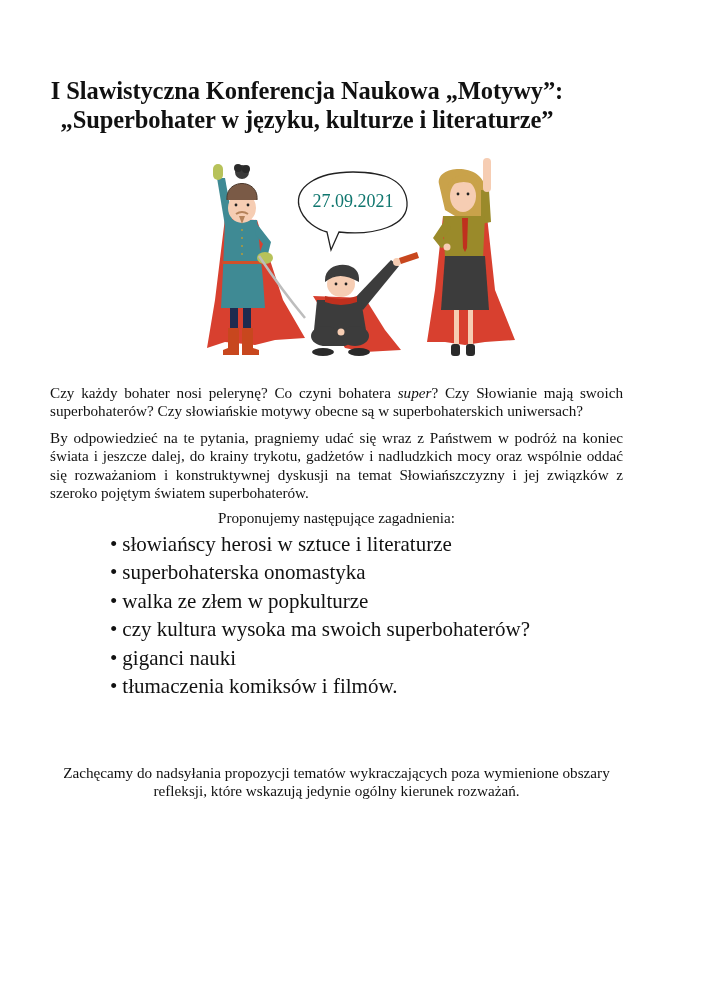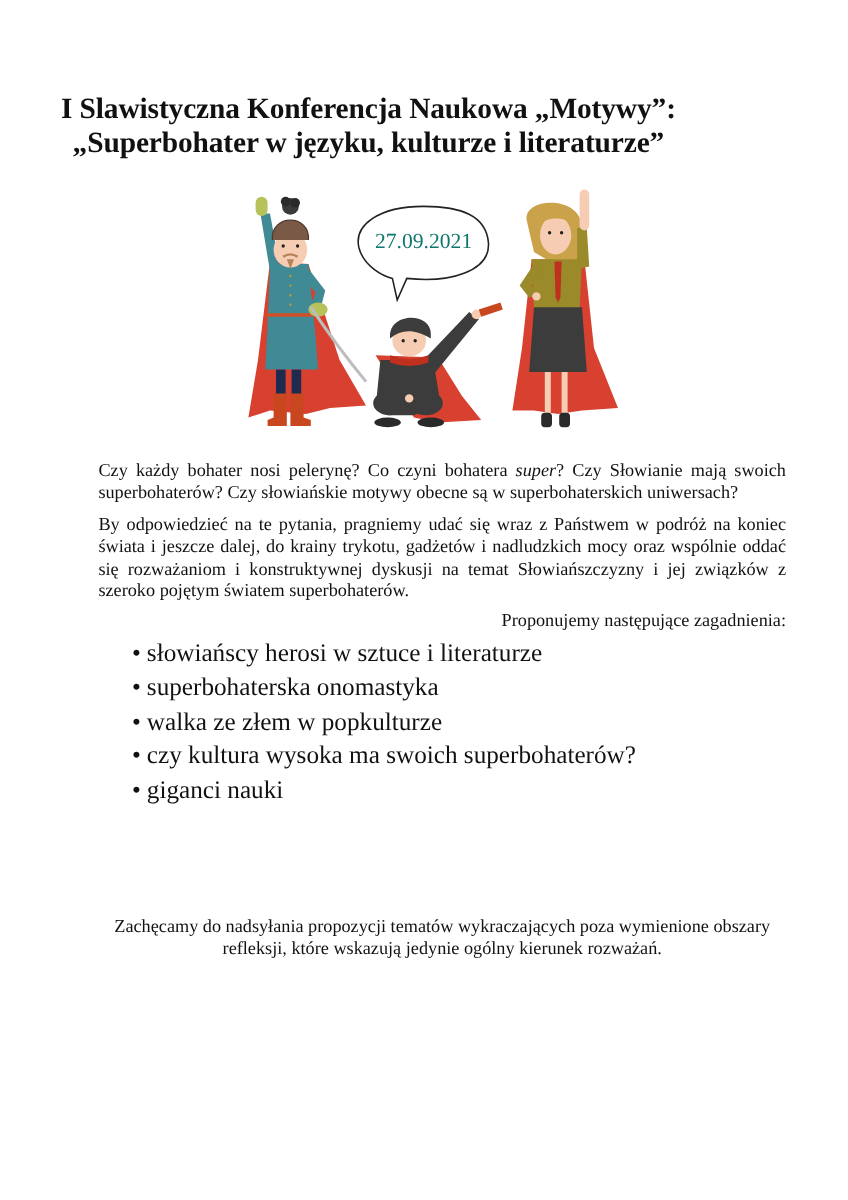--- a/index.html
+++ b/index.html
@@ -44,30 +44,30 @@
       top: 190px;
       width: 110px;
       text-align: center;
       font-size: 18px;
       line-height: 22px;
       color: #0f766e;
     }
 
     .body-text {
       position: absolute;
-      left: 82px;
+      left: 50px;
       width: 573px;
       font-size: 15.2px;
       line-height: 18.3px;
       text-align: justify;
       margin: 0;
     }
     .p1 { top: 384px; }
     .p2 { top: 429px; }
-    .p3 { top: 509px; text-align: right; }
+    .p3 { top: 509px; text-align: center; }
     .p4 { top: 764px; text-align: center; }
     .p1 em { font-style: italic; }
 
     .topics {
       position: absolute;
       left: 110px;
       top: 535px;
       margin: 0;
       padding: 0;
       list-style: none;
@@ -205,15 +205,16 @@
 <p class="body-text p2">By odpowiedzieć na te pytania, pragniemy udać się wraz z Państwem w podróż na koniec świata i jeszcze dalej, do krainy trykotu, gadżetów i nadludzkich mocy oraz wspólnie oddać się rozważaniom i konstruktywnej dyskusji na temat Słowiańszczyzny i jej związków z szeroko pojętym światem superbohaterów.</p>
 
 <p class="body-text p3">Proponujemy następujące zagadnienia:</p>
 
 <ul class="topics">
   <li><span class="bullet">•</span><span>słowiańscy herosi w sztuce i literaturze</span></li>
   <li><span class="bullet">•</span><span>superbohaterska onomastyka</span></li>
   <li><span class="bullet">•</span><span>walka ze złem w popkulturze</span></li>
   <li><span class="bullet">•</span><span>czy kultura wysoka ma swoich superbohaterów?</span></li>
   <li><span class="bullet">•</span><span>giganci nauki</span></li>
+  <li><span class="bullet">•</span><span>tłumaczenia komiksów i filmów.</span></li>
 </ul>
 
 <p class="body-text p4">Zachęcamy do nadsyłania propozycji tematów wykraczających poza wymienione obszary refleksji, które wskazują jedynie ogólny kierunek rozważań.</p>
 
 </body></html>

